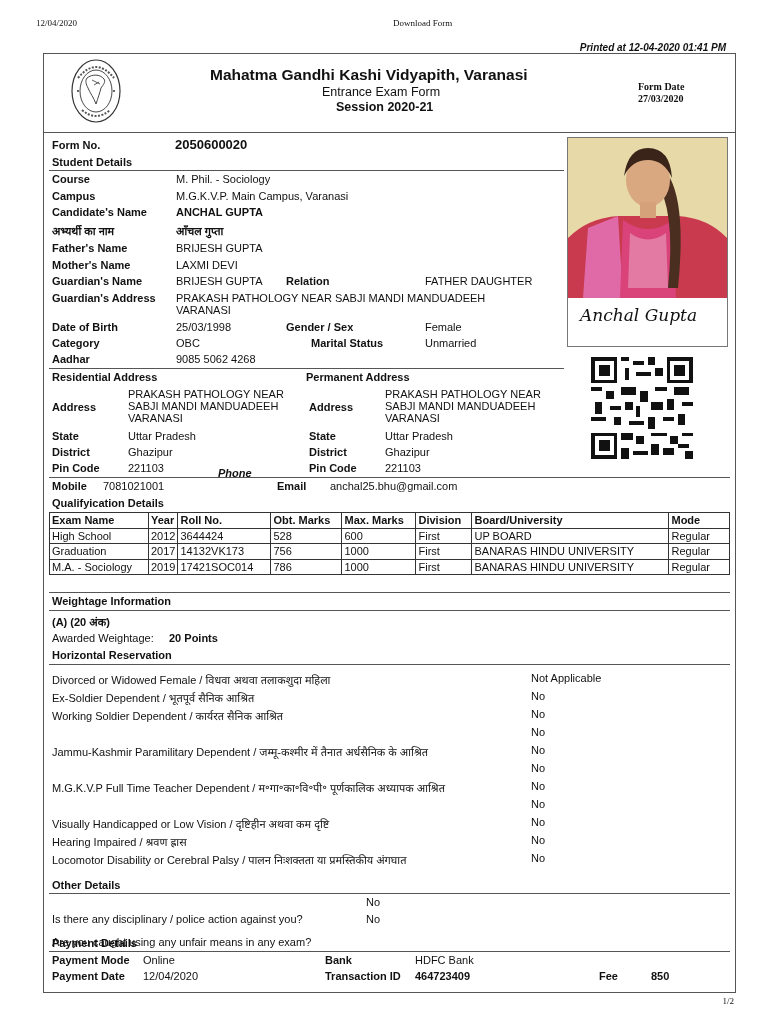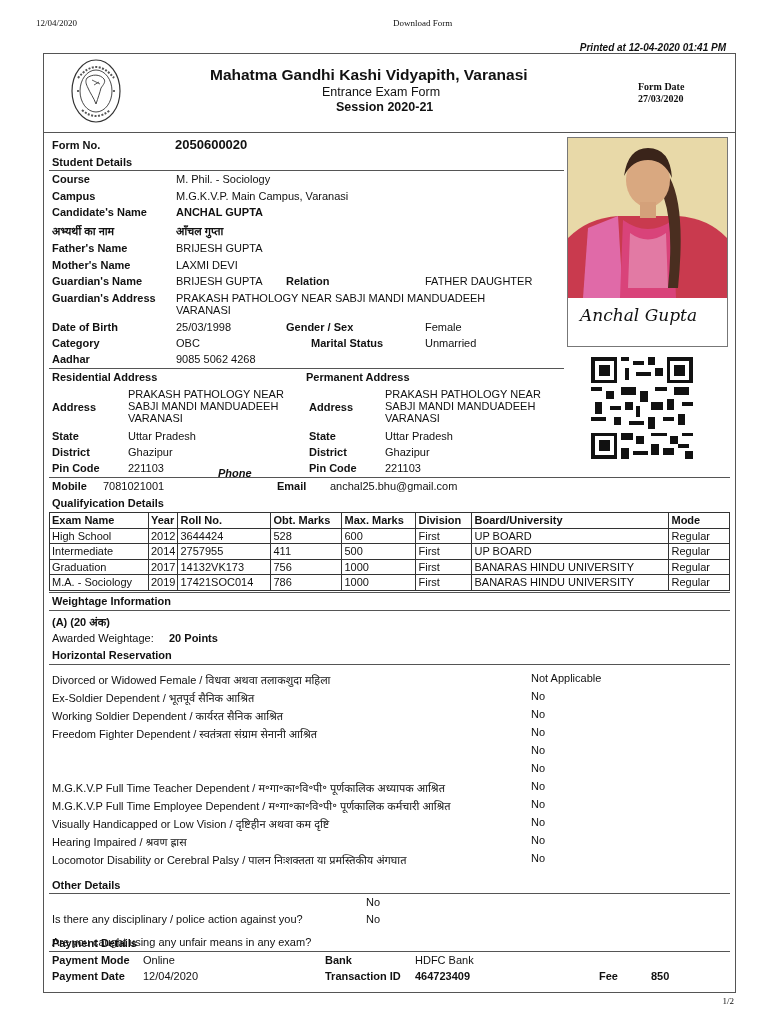--- a/index.html
+++ b/index.html
@@ -240,30 +240,20 @@
       <td>High School</td>
         <td>2012</td>
         <td>3644424</td>
         <td>528</td>
         <td>600</td>
         <td>First</td>
         <td>UP BOARD</td>
         <td>Regular</td>
     </tr>
     <tr>
-      <td>Intermediate</td>
-        <td>2014</td>
-        <td>2757955</td>
-        <td>411</td>
-        <td>500</td>
-        <td>First</td>
-        <td>UP BOARD</td>
-        <td>Regular</td>
-    </tr>
-    <tr>
       <td>Graduation</td>
         <td>2017</td>
         <td>14132VK173</td>
         <td>756</td>
         <td>1000</td>
         <td>First</td>
         <td>BANARAS HINDU UNIVERSITY</td>
         <td>Regular</td>
     </tr>
     <tr>
@@ -285,25 +275,25 @@
 <div class="abs lbl" style="left:52px;top:614px;">(A) (20 अंक)</div>
 <div class="abs val" style="left:52px;top:632px;">Awarded Weightage:</div>
 <div class="abs b" style="left:169px;top:632px;">20 Points</div>
 <div class="abs lbl" style="left:52px;top:649px;">Horizontal Reservation</div>
 <div class="abs hr" style="left:49px;top:664px;width:681px;"></div>
 
 <div class="abs" style="left:52px;top:672px;width:670px;">
   <div style="position:relative;height:18px;"><span class="hr-row-label">Divorced or Widowed Female / विधवा अथवा तलाकशुदा महिला</span><span class="hr-row-val" style="position:absolute;left:479px;">Not Applicable</span></div>
   <div style="position:relative;height:18px;"><span class="hr-row-label">Ex-Soldier Dependent / भूतपूर्व सैनिक आश्रित</span><span class="hr-row-val" style="position:absolute;left:479px;">No</span></div>
   <div style="position:relative;height:18px;"><span class="hr-row-label">Working Soldier Dependent / कार्यरत सैनिक आश्रित</span><span class="hr-row-val" style="position:absolute;left:479px;">No</span></div>
-  <div style="position:relative;height:18px;"><span class="hr-row-label">Freedom Fighter Dependent / स्वतंत्रता संग्राम सेनानी आश्रित</span><span class="hr-row-val" style="position:absolute;left:479px;">No</span></div>
   <div style="position:relative;height:18px;"><span class="hr-row-val" style="position:absolute;left:479px;">No</span></div>
+  <div style="position:relative;height:18px;"><span class="hr-row-label">Jammu-Kashmir Paramilitary Dependent / जम्मू-कश्मीर में तैनात अर्धसैनिक के आश्रित</span><span class="hr-row-val" style="position:absolute;left:479px;">No</span></div>
   <div style="position:relative;height:18px;"><span class="hr-row-val" style="position:absolute;left:479px;">No</span></div>
   <div style="position:relative;height:18px;"><span class="hr-row-label">M.G.K.V.P Full Time Teacher Dependent / म॰गा॰का॰वि॰पी॰ पूर्णकालिक अध्यापक आश्रित</span><span class="hr-row-val" style="position:absolute;left:479px;">No</span></div>
-  <div style="position:relative;height:18px;"><span class="hr-row-label">M.G.K.V.P Full Time Employee Dependent / म॰गा॰का॰वि॰पी॰ पूर्णकालिक कर्मचारी आश्रित</span><span class="hr-row-val" style="position:absolute;left:479px;">No</span></div>
+  <div style="position:relative;height:18px;"><span class="hr-row-val" style="position:absolute;left:479px;">No</span></div>
   <div style="position:relative;height:18px;"><span class="hr-row-label">Visually Handicapped or Low Vision / दृष्टिहीन अथवा कम दृष्टि</span><span class="hr-row-val" style="position:absolute;left:479px;">No</span></div>
   <div style="position:relative;height:18px;"><span class="hr-row-label">Hearing Impaired / श्रवण ह्रास</span><span class="hr-row-val" style="position:absolute;left:479px;">No</span></div>
   <div style="position:relative;height:18px;"><span class="hr-row-label">Locomotor Disability or Cerebral Palsy / पालन निःशक्तता या प्रमस्तिकीय अंगघात</span><span class="hr-row-val" style="position:absolute;left:479px;">No</span></div>
 </div>
 
 <div class="abs lbl" style="left:52px;top:879px;">Other Details</div>
 <div class="abs hr" style="left:49px;top:893px;width:681px;"></div>
 <div class="abs val" style="left:52px;top:936px;">Are you caught using any unfair means in any exam?</div>
 <div class="abs val" style="left:366px;top:896px;">No</div>
 <div class="abs val" style="left:52px;top:913px;">Is there any disciplinary / police action against you?</div>

